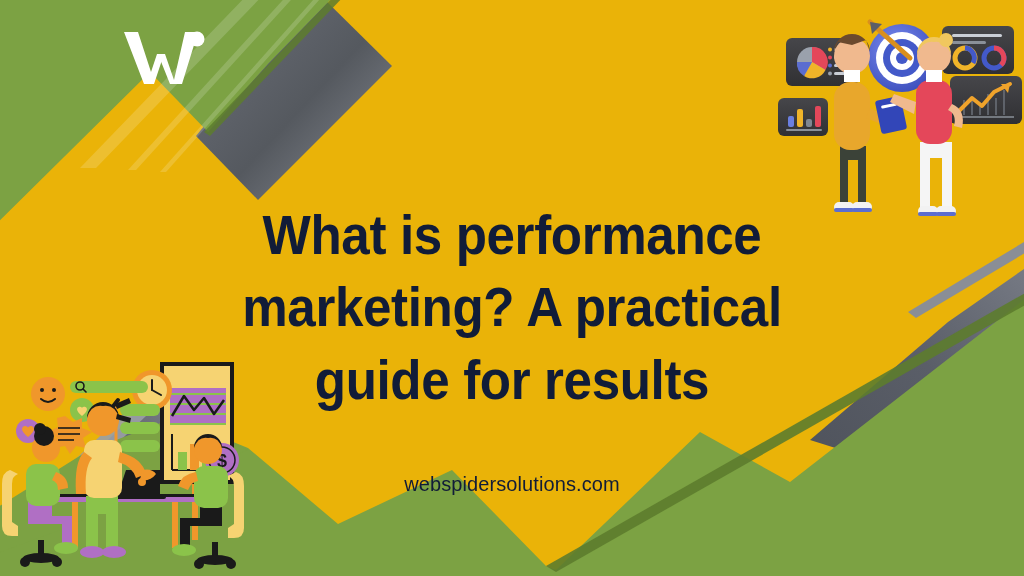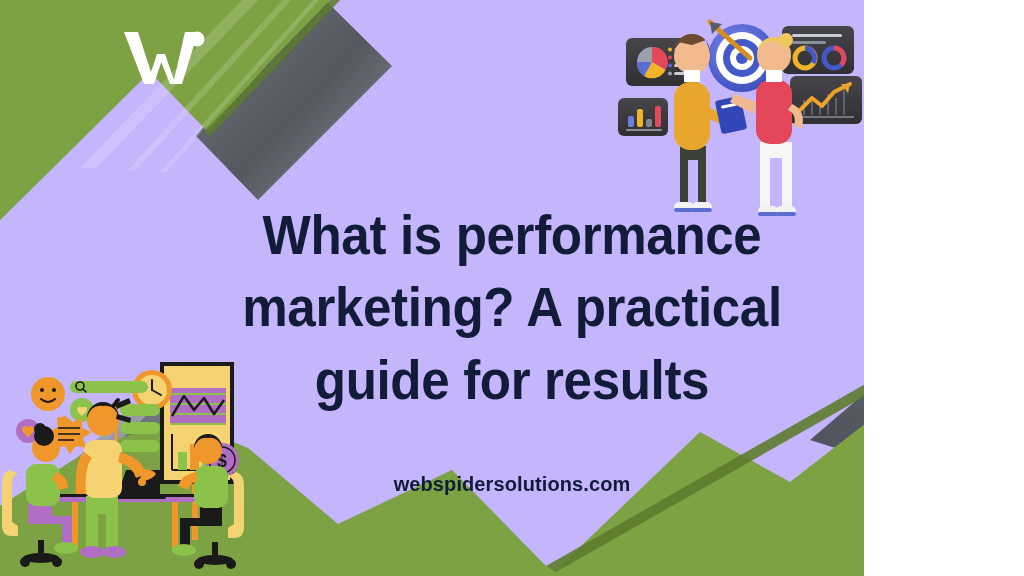--- a/index.html
+++ b/index.html
@@ -2,21 +2,21 @@
 <html><head>
 <meta charset="utf-8">
 <style>
   html,body{margin:0;padding:0;}
   body{
     width:1024px;height:576px;overflow:hidden;
     background:#ffffff;
     font-family:"Liberation Sans", sans-serif;
   }
   .banner{
-    position:relative;width:864px;height:576px;background:#c4b5fd;overflow:hidden;
+    position:relative;width:1024px;height:576px;background:#eab308;overflow:hidden;
   }
 
   
   .geo{position:absolute;inset:0;pointer-events:none;}
   .geo svg{display:block;width:1024px;height:576px;}
 
   
   .logo{
     position:absolute;left:122px;top:26px;width:84px;height:62px;
   }
@@ -36,21 +36,21 @@
     transform-origin:50% 50%;
   }
   .headline .ln{display:block;white-space:nowrap;}
 
   
   .site-url{
     position:absolute;left:0;top:473px;width:1024px;
     text-align:center;
     color:#111c38;
     font-family:"Liberation Sans", sans-serif;
-    font-weight:700;
+    font-weight:400;
     font-size:20px;
     letter-spacing:0.1px;
   }
 
   
   .illus{position:absolute;}
   .illus svg{display:block;}
   .illus-tr{right:0px;top:0px;width:250px;height:240px;}
   .illus-bl{left:0px;top:348px;width:262px;height:228px;}
 </style>

